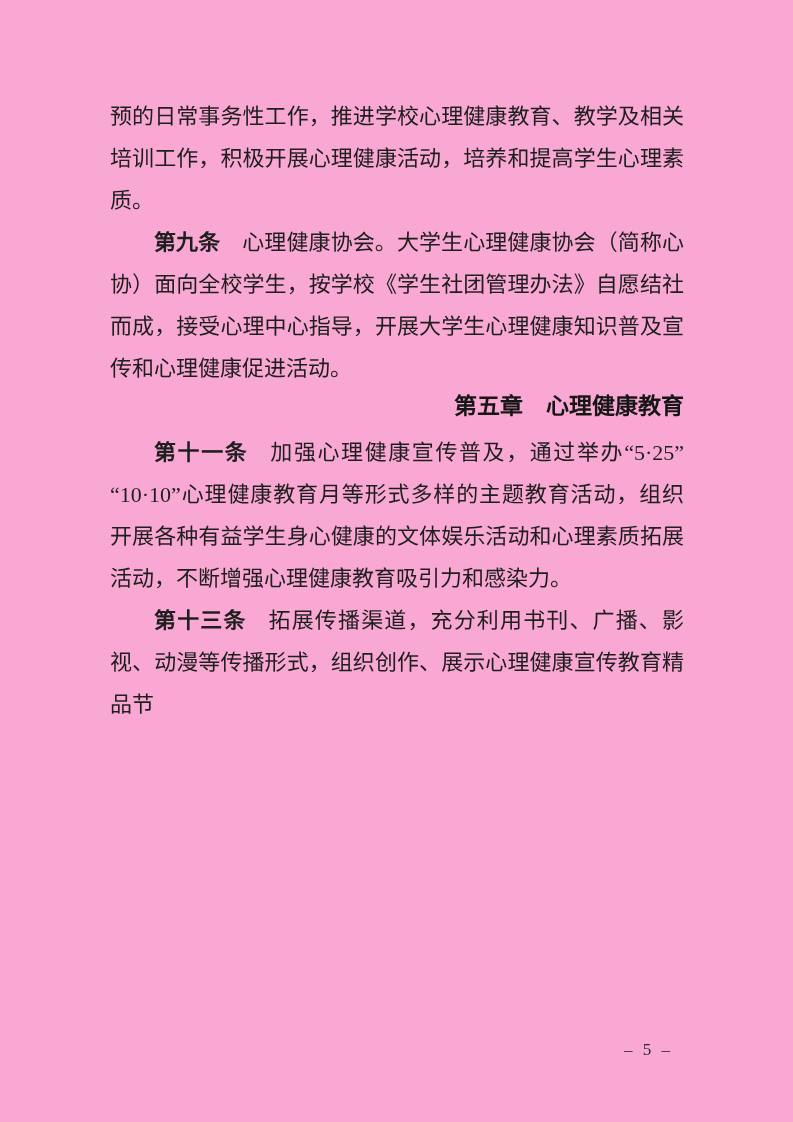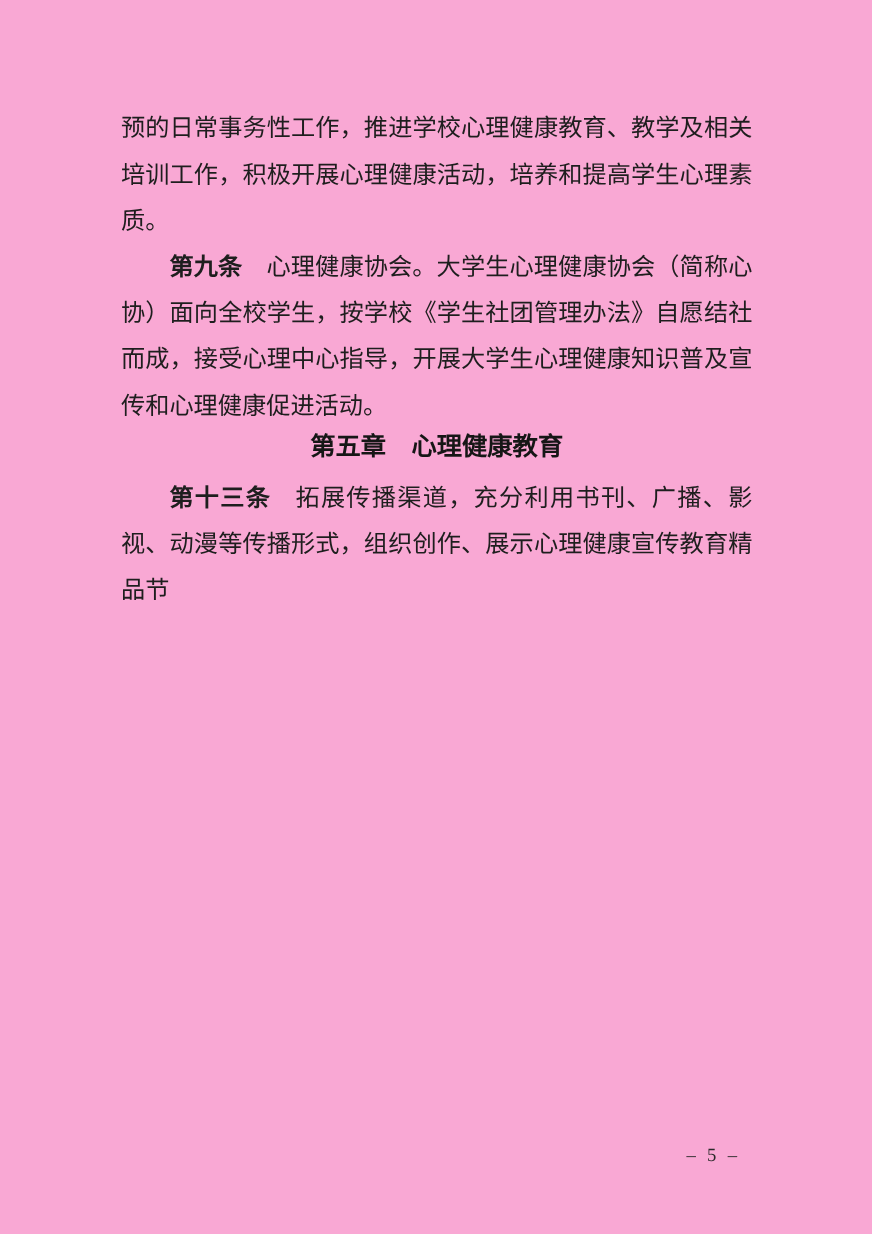--- a/index.html
+++ b/index.html
@@ -38,21 +38,21 @@
     font-weight: bold;
     font-family: Liberation Sans, sans-serif;
     margin-right: 22px;
   }
   .chapter-heading {
     margin: 0;
     position: relative;
     top: -5px;
     font-size: 23px;
     line-height: 42px;
-    text-align: center;
+    text-align: right;
     font-weight: bold;
     font-family: "Liberation Sans", "DejaVu Sans", sans-serif;
     color: #161616;
   }
   .page-number {
     position: absolute;
     top: 1040px;
     left: 624px;
     font-size: 17px;
     letter-spacing: 3px;
@@ -66,20 +66,21 @@
 <div class="page">
   <div class="content">
 
     <p class="para">预的日常事务性工作，推进学校心理健康教育、教学及相关培训工作，积极开展心理健康活动，培养和提高学生心理素质。</p>
 
     <p class="para indent"><span class="article-label">第九条</span><span>心理健康协会。大学生心理健康协会（简称心协）面向全校学生，按学校《学生社团管理办法》自愿结社而成，接受心理中心指导，开展大学生心理健康知识普及宣传和心理健康促进活动。</span></p>
 
     <h2 class="chapter-heading">第五章　心理健康教育</h2>
 
 
+    <p class="para indent"><span class="article-label">第十一条</span><span>加强心理健康宣传普及，通过举办“5·25”“10·10”心理健康教育月等形式多样的主题教育活动，组织开展各种有益学生身心健康的文体娱乐活动和心理素质拓展活动，不断增强心理健康教育吸引力和感染力。</span></p>
 
 
     <p class="para indent"><span class="article-label">第十三条</span><span>拓展传播渠道，充分利用书刊、广播、影视、动漫等传播形式，组织创作、展示心理健康宣传教育精品节</span></p>
 
   </div>
 
   <div class="page-number">– 5 –</div>
 </div>
 
 </body></html>

